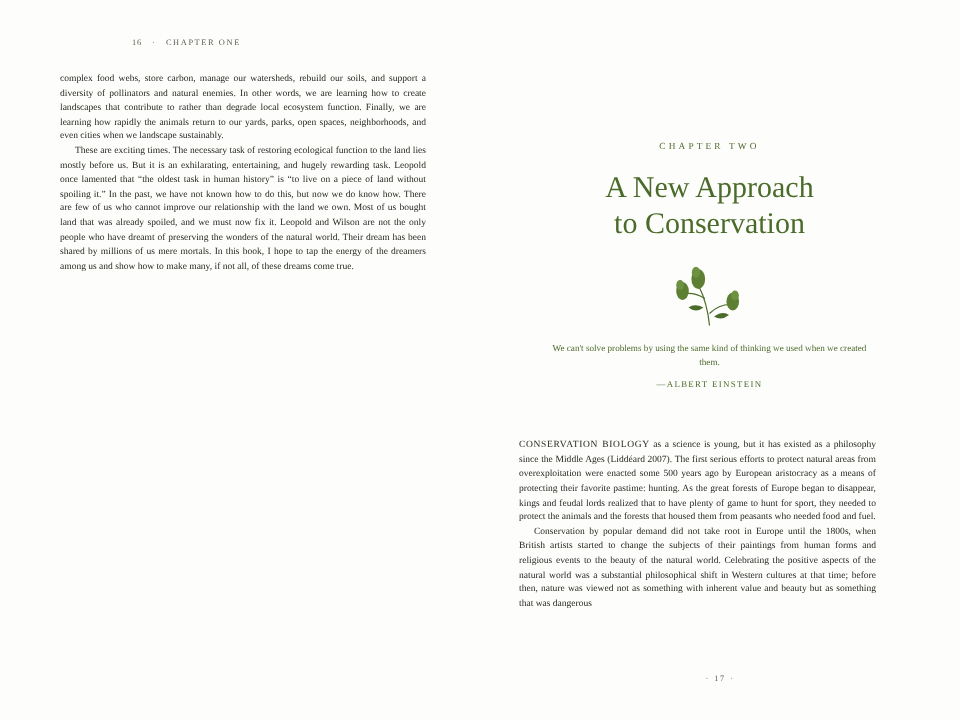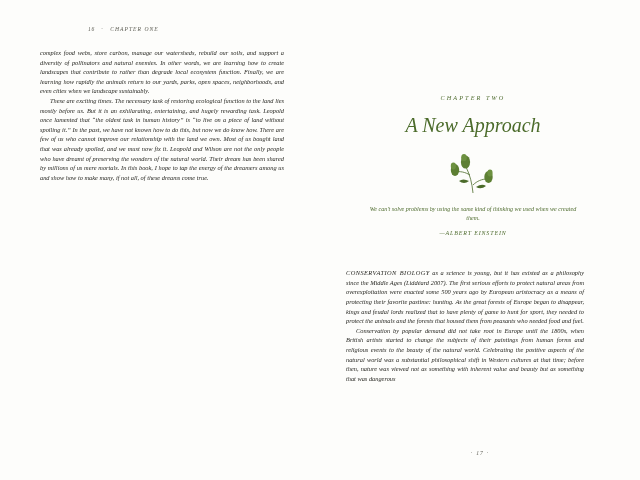--- a/index.html
+++ b/index.html
@@ -13,21 +13,20 @@
     overflow: hidden;
     font-family: "Liberation Serif", serif;
     color: #2b2b26;
   }
   .spread {
     position: relative;
     width: 640px;
     height: 480px;
     background: #fdfdfb;
     display: flex;
-    font-style: italic;
   }
   .page {
     position: relative;
     width: 320px;
     height: 480px;
     box-sizing: border-box;
   }
   .page.left {
     padding: 26px 26px 20px 40px;
     background: #fdfdfb;
@@ -170,20 +169,21 @@
     </div>
   </div>
 
   <div class="gutter-shadow"></div>
 
   <div class="page right">
     <div class="chapter-opener">
       <div class="chapter-label">CHAPTER TWO</div>
       <h1 class="chapter-title">
         <span>A New Approach</span><br>
+        <span>to Conservation</span>
       </h1>
 
       <div class="ornament">
         <svg width="60" height="44" viewBox="0 0 60 44" aria-hidden="true">
           <g fill="none" stroke="#4b6b2a" stroke-width="0.8">
             <path d="M30 42 C 29 32, 27 24, 23 16"></path>
             <path d="M30 34 C 34 30, 39 28, 44 28"></path>
             <path d="M27 24 C 22 21, 17 20, 12 21"></path>
           </g>
           <g fill="#5d7f33">

